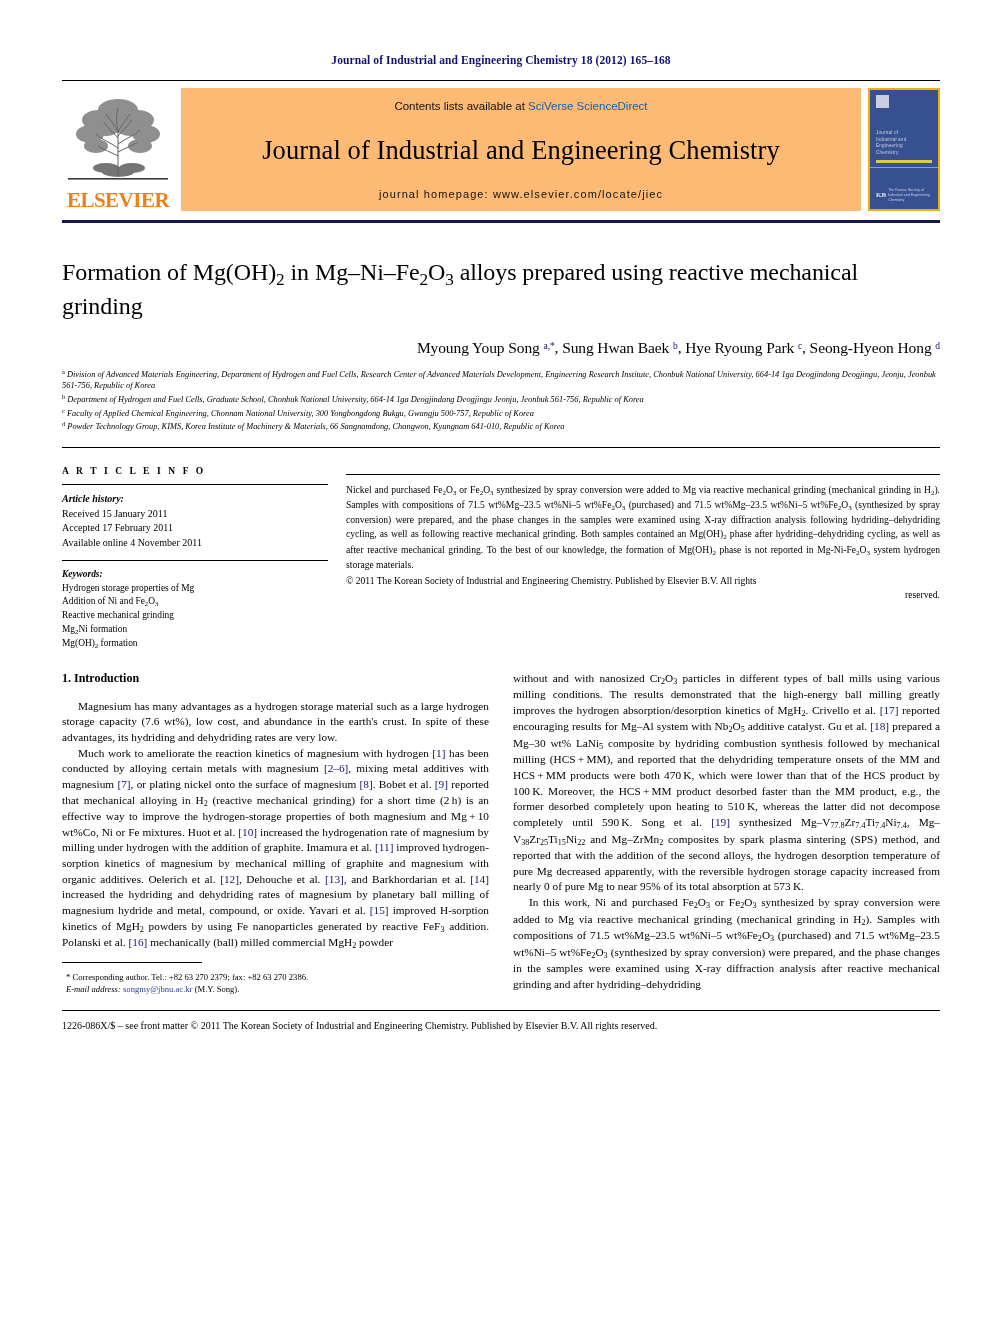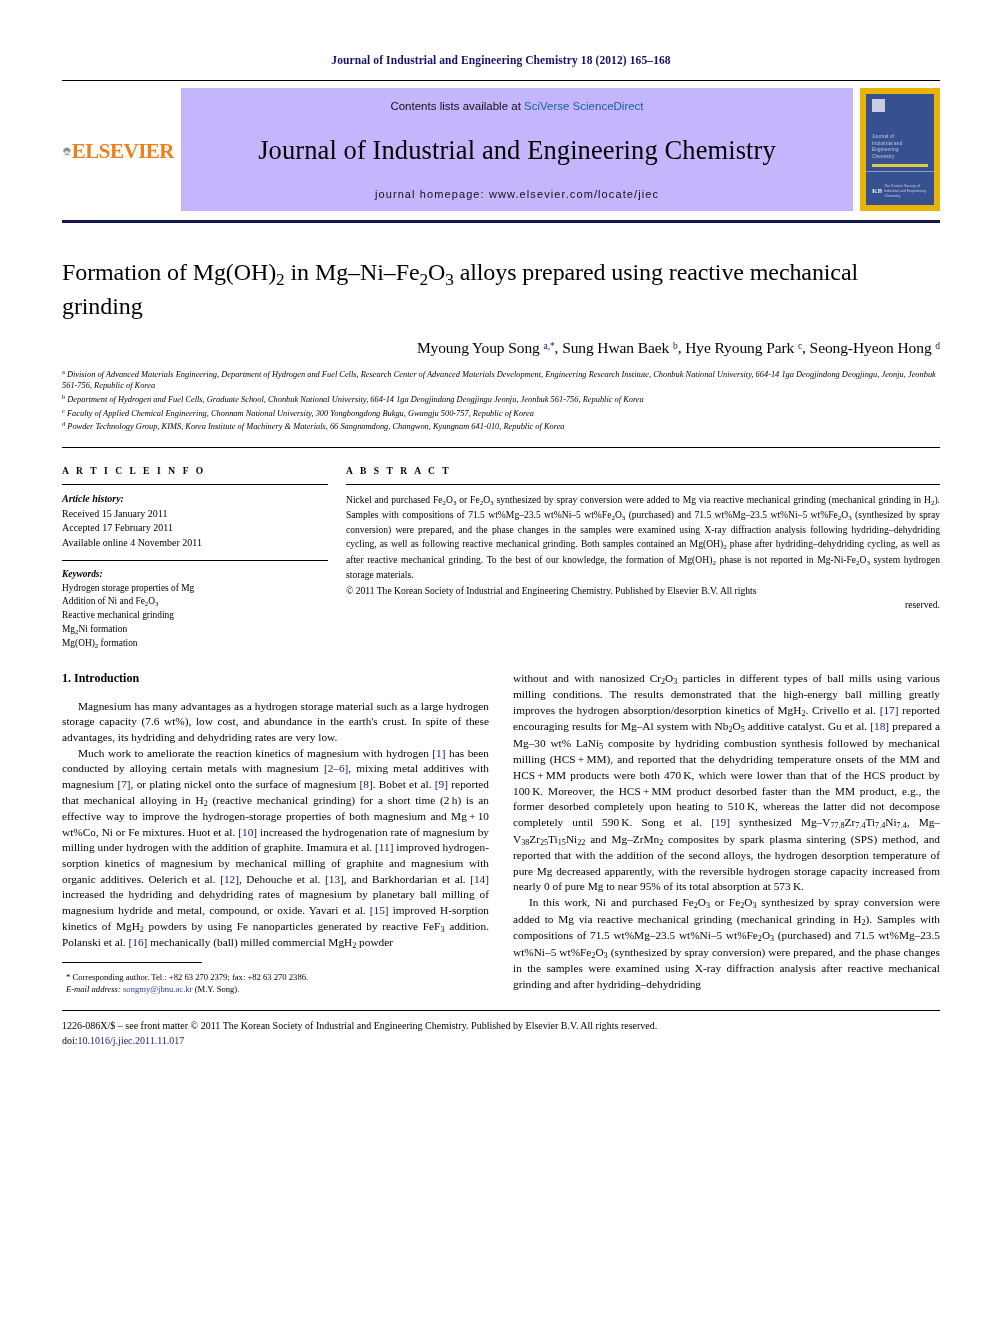--- a/index.html
+++ b/index.html
@@ -48,38 +48,38 @@
   .masthead {
     display: flex;
     align-items: stretch;
     margin-top: 7px;
     height: 123px;
   }
   .elsevier-logo {
     width: 112px;
     flex: 0 0 112px;
     display: flex;
-    flex-direction: row;
+    flex-direction: column;
     align-items: center;
     justify-content: space-between;
     padding-top: 2px;
   }
   .tree-svg { display:block; }
   .elsevier-word {
     font-family: "Liberation Serif", serif;
     font-weight: bold;
     font-size: 21px;
     letter-spacing: -0.5px;
     color: #f07f1a;
     line-height: 1;
     margin-top: 1px;
   }
   .mast-center {
     flex: 1 1 auto;
-    background: #c4b5fd;
+    background: #fdba74;
     margin-left: 7px;
     margin-right: 7px;
     display: flex;
     flex-direction: column;
     align-items: center;
     justify-content: space-between;
     padding: 12px 0 11px 0;
   }
   .contents-line {
     font-family: "Liberation Sans", sans-serif;
@@ -96,21 +96,21 @@
   .homepage-line {
     font-family: "Liberation Sans", sans-serif;
     font-size: 11px;
     letter-spacing: 1.1px;
     color: #111;
     text-align: center;
   }
   .cover-thumb {
     width: 68px;
     flex: 0 0 68px;
-    border: 6px solid #eab308;
+    border: 2px solid #eab308;
     background: #8b5cf6;
     position: relative;
     overflow: hidden;
   }
   .cover-inner {
     position: absolute;
     inset: 0;
     background: #37508f;
     display: flex;
     flex-direction: column;
@@ -384,21 +384,20 @@
         <div class="lead">Keywords:</div>
         <div>Hydrogen storage properties of Mg</div>
         <div>Addition of Ni and Fe<sub>2</sub>O<sub>3</sub></div>
         <div>Reactive mechanical grinding</div>
         <div>Mg<sub>2</sub>Ni formation</div>
         <div>Mg(OH)<sub>2</sub> formation</div>
       </div>
     </div>
 
     <div class="col-abs">
-      <div class="sechead">A B S T R A C T</div>
       <div class="hr-thin"></div>
       <div class="abstract-body">Nickel and purchased Fe<sub>2</sub>O<sub>3</sub> or Fe<sub>2</sub>O<sub>3</sub> synthesized by spray conversion were added to Mg via reactive mechanical grinding (mechanical grinding in H<sub>2</sub>). Samples with compositions of 71.5 wt%Mg–23.5 wt%Ni–5 wt%Fe<sub>2</sub>O<sub>3</sub> (purchased) and 71.5 wt%Mg–23.5 wt%Ni–5 wt%Fe<sub>2</sub>O<sub>3</sub> (synthesized by spray conversion) were prepared, and the phase changes in the samples were examined using X-ray diffraction analysis following hydriding–dehydriding cycling, as well as following reactive mechanical grinding. Both samples contained an Mg(OH)<sub>2</sub> phase after hydriding–dehydriding cycling, as well as after reactive mechanical grinding. To the best of our knowledge, the formation of Mg(OH)<sub>2</sub> phase is not reported in Mg-Ni-Fe<sub>2</sub>O<sub>3</sub> system hydrogen storage materials.</div>
       <div class="copyright"><span>© 2011 The Korean Society of Industrial and Engineering Chemistry. Published by Elsevier B.V. All rights</span><span class="tail">reserved.</span></div>
     </div>
   </div>
 
   <div class="body-cols">
 
     <div class="bcol">
       <div class="bodyhead">1. Introduction</div>
@@ -418,17 +417,16 @@
       <div class="bodytext" style="margin-top:0">
         <p class="noindent">without and with nanosized Cr<sub>2</sub>O<sub>3</sub> particles in different types of ball mills using various milling conditions. The results demonstrated that the high-energy ball milling greatly improves the hydrogen absorption/desorption kinetics of MgH<sub>2</sub>. Crivello et al. <span class="ref">[17]</span> reported encouraging results for Mg–Al system with Nb<sub>2</sub>O<sub>5</sub> additive catalyst. Gu et al. <span class="ref">[18]</span> prepared a Mg–30 wt% LaNi<sub>5</sub> composite by hydriding combustion synthesis followed by mechanical milling (HCS + MM), and reported that the dehydriding temperature onsets of the MM and HCS + MM products were both 470 K, which were lower than that of the HCS product by 100 K. Moreover, the HCS + MM product desorbed faster than the MM product, e.g., the former desorbed completely upon heating to 510 K, whereas the latter did not decompose completely until 590 K. Song et al. <span class="ref">[19]</span> synthesized Mg–V<sub>77.8</sub>Zr<sub>7.4</sub>Ti<sub>7.4</sub>Ni<sub>7.4</sub>, Mg–V<sub>38</sub>Zr<sub>25</sub>Ti<sub>15</sub>Ni<sub>22</sub> and Mg–ZrMn<sub>2</sub> composites by spark plasma sintering (SPS) method, and reported that with the addition of the second alloys, the hydrogen desorption temperature of pure Mg decreased apparently, with the reversible hydrogen storage capacity increased from nearly 0 of pure Mg to near 95% of its total absorption at 573 K.</p>
         <p>In this work, Ni and purchased Fe<sub>2</sub>O<sub>3</sub> or Fe<sub>2</sub>O<sub>3</sub> synthesized by spray conversion were added to Mg via reactive mechanical grinding (mechanical grinding in H<sub>2</sub>). Samples with compositions of 71.5 wt%Mg–23.5 wt%Ni–5 wt%Fe<sub>2</sub>O<sub>3</sub> (purchased) and 71.5 wt%Mg–23.5 wt%Ni–5 wt%Fe<sub>2</sub>O<sub>3</sub> (synthesized by spray conversion) were prepared, and the phase changes in the samples were examined using X-ray diffraction analysis after reactive mechanical grinding and after hydriding–dehydriding</p>
       </div>
     </div>
   </div>
 
   <div class="bottom-rule"></div>
   <div class="colophon">
     <div>1226-086X/$ – see front matter © 2011 The Korean Society of Industrial and Engineering Chemistry. Published by Elsevier B.V. All rights reserved.</div>
-    <div><span>doi:</span><span class="doi">10.1016/j.jiec.2011.11.017</span></div>
   </div>
 
  </div>
 </div>
 
 </body></html>

